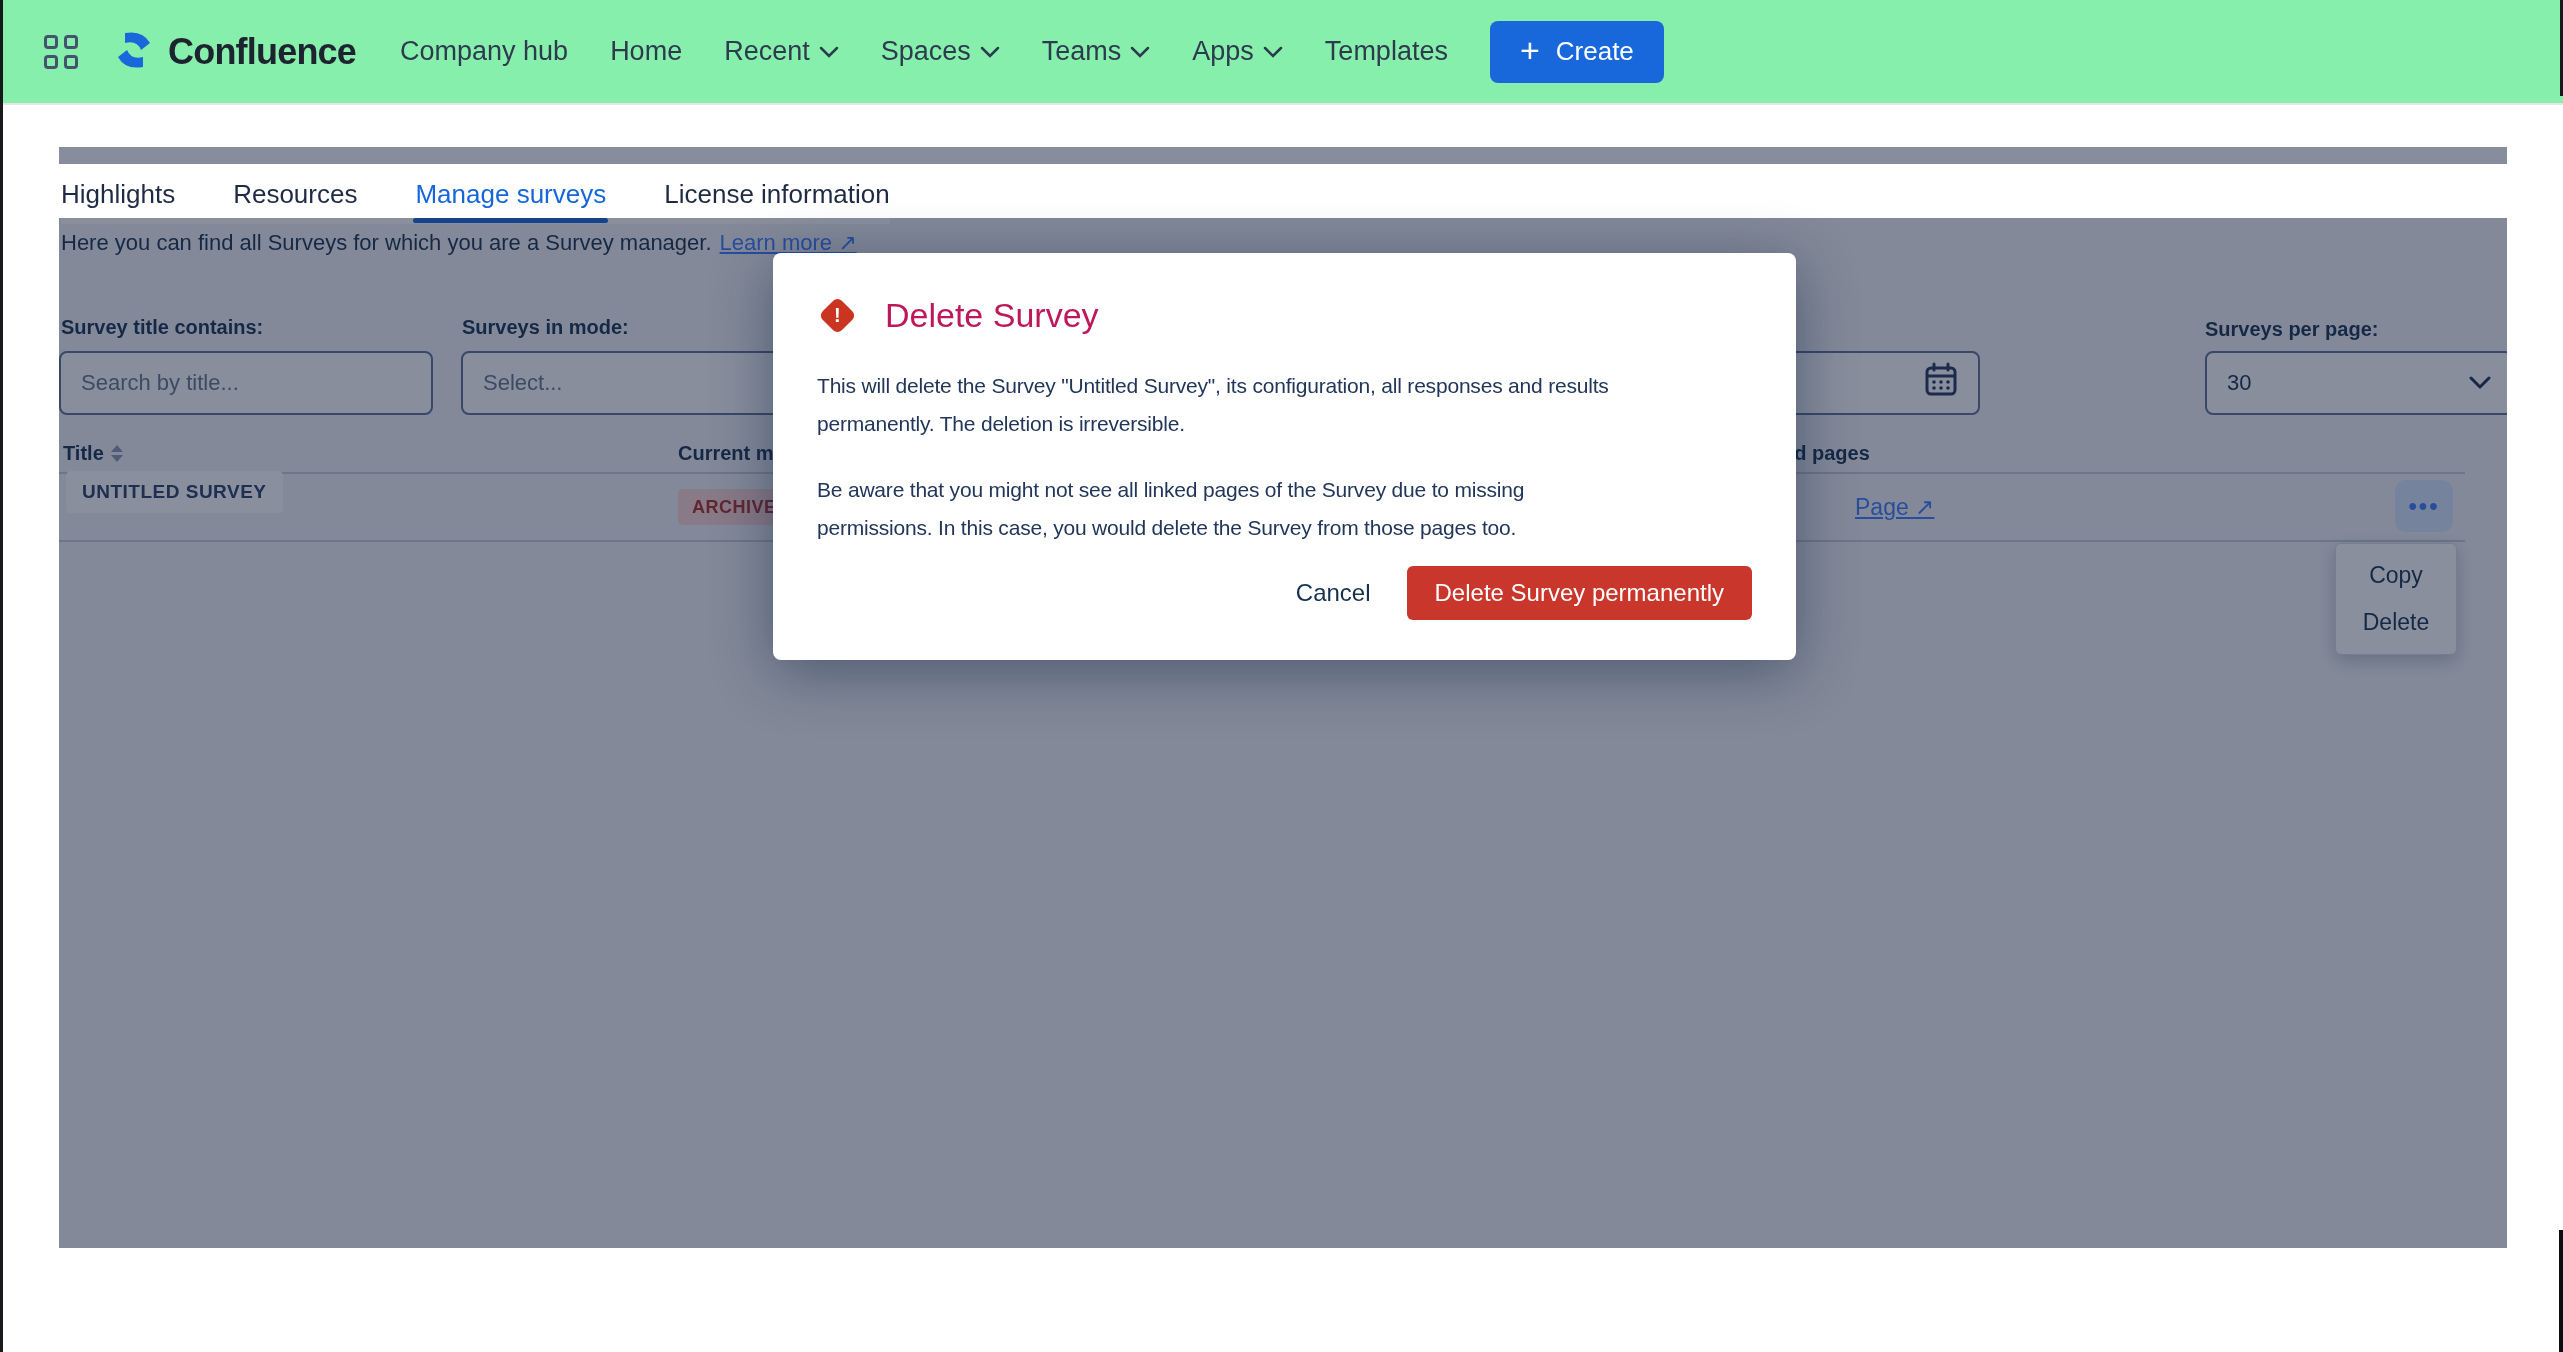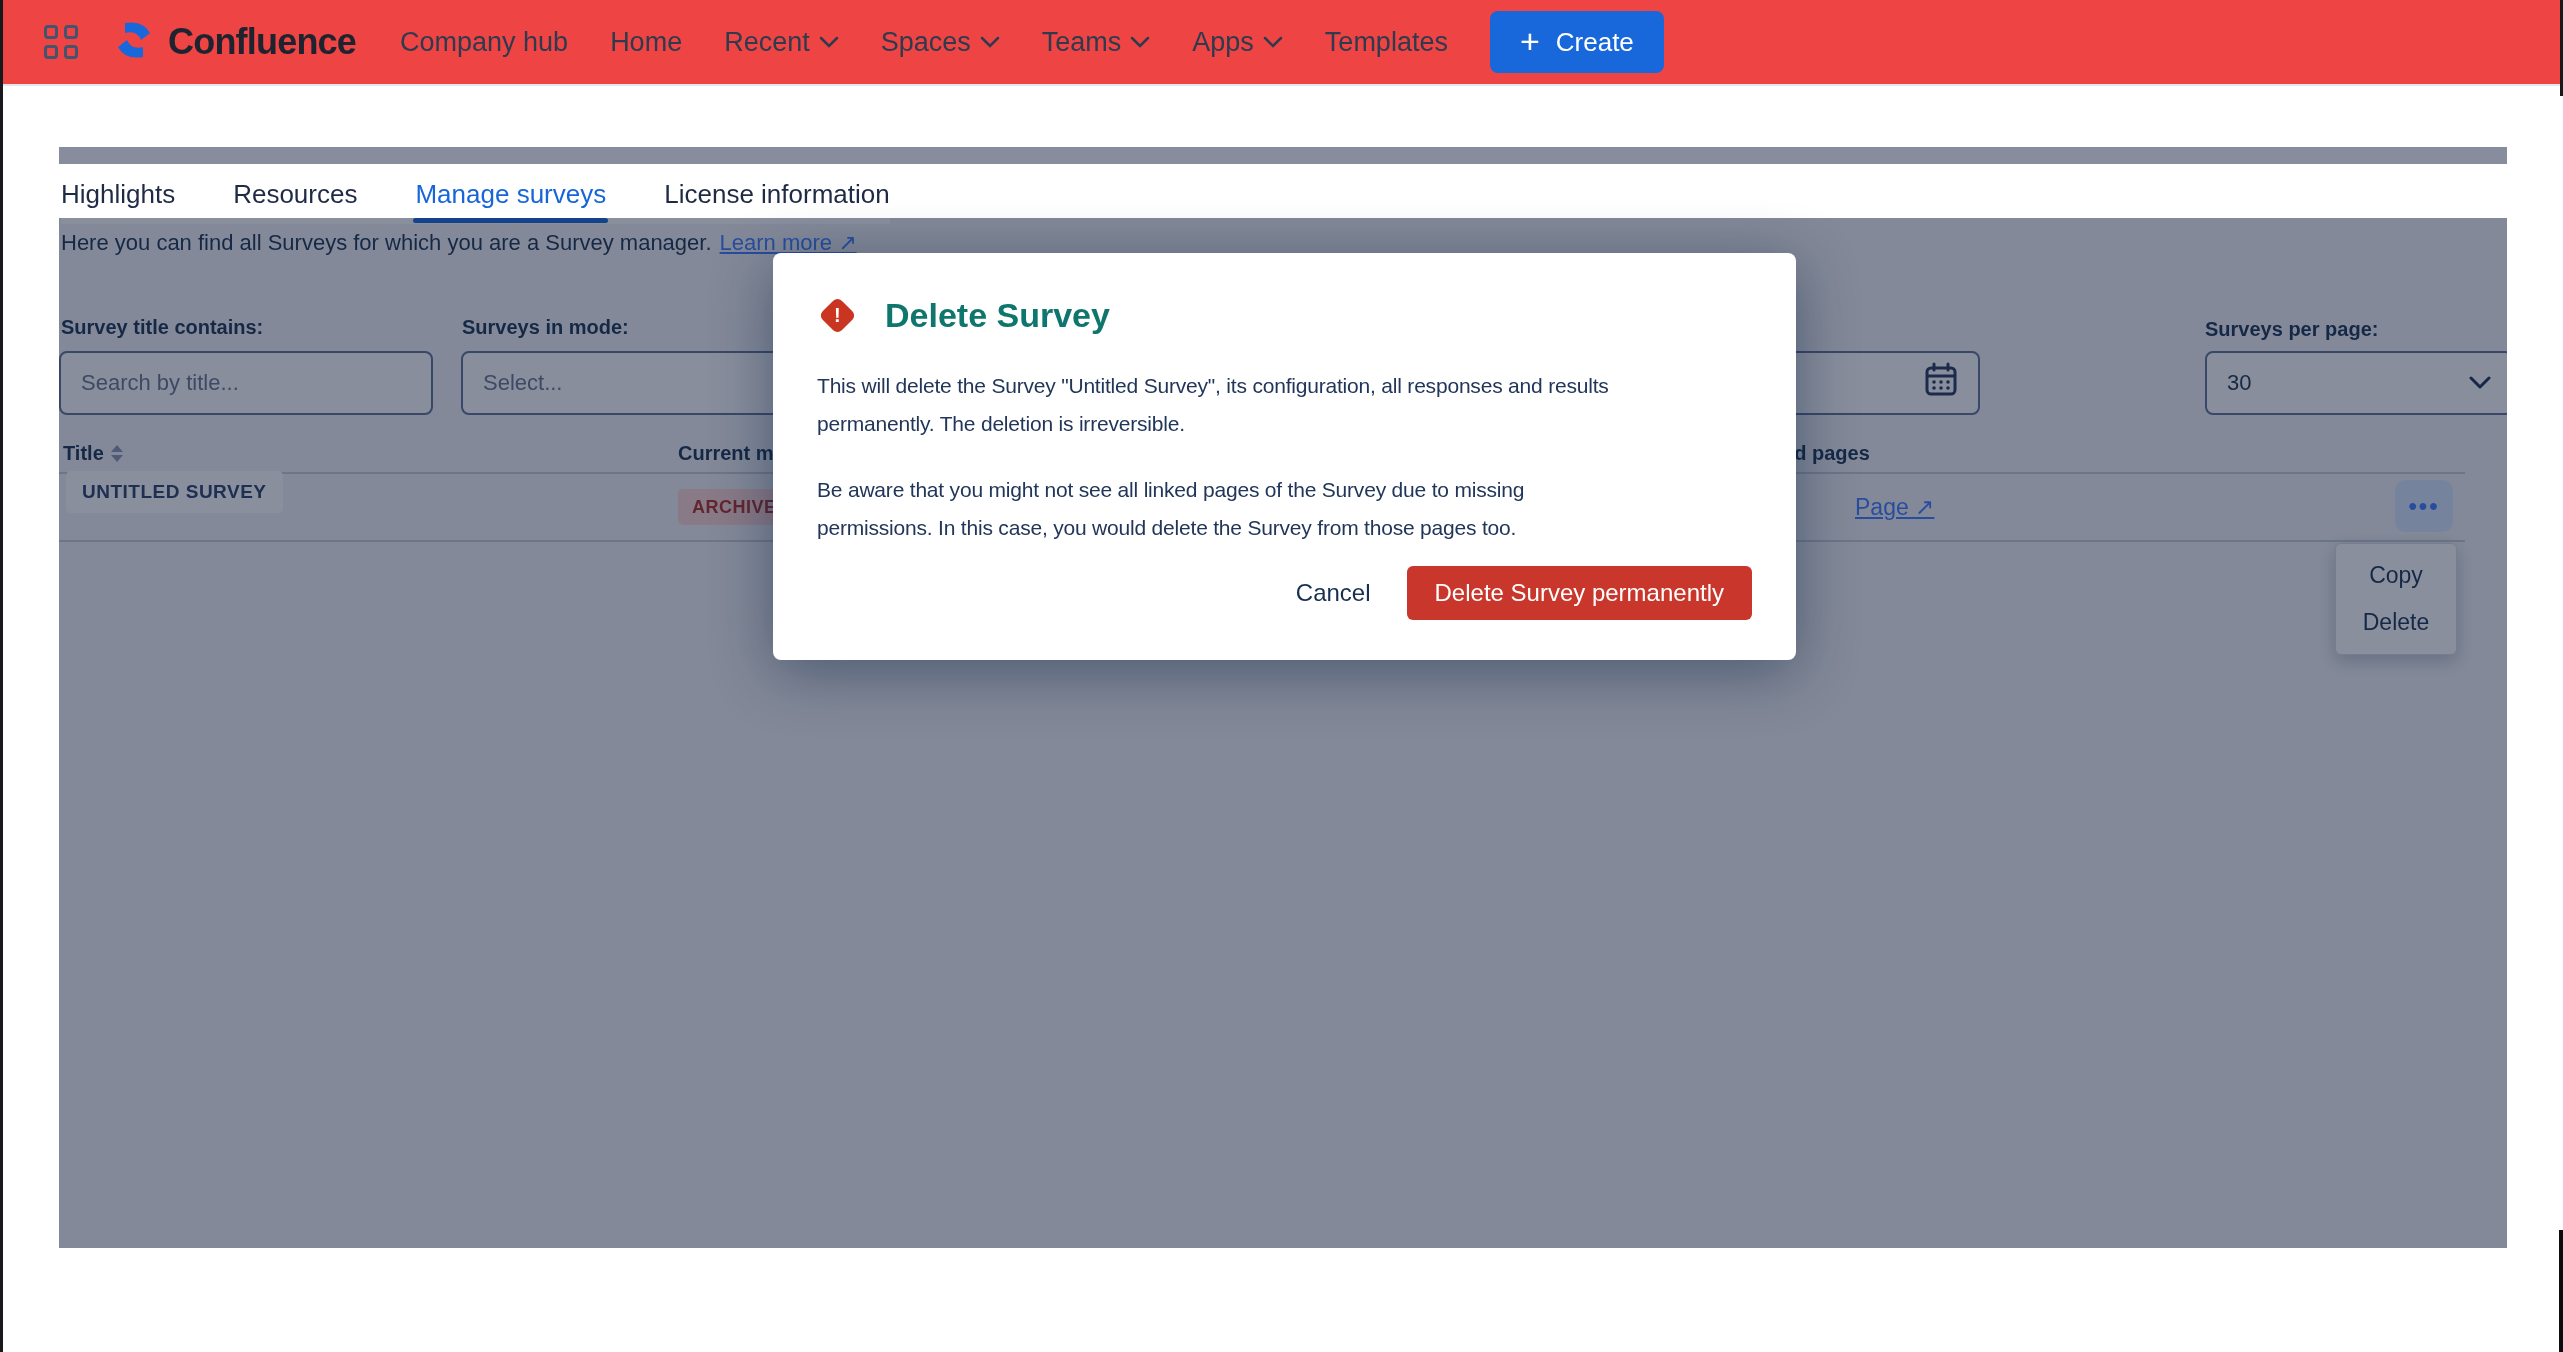--- a/index.html
+++ b/index.html
@@ -5,21 +5,21 @@
   * { box-sizing: border-box; margin: 0; padding: 0; }
   body { margin: 0; font-family: "Liberation Sans", "DejaVu Sans", sans-serif; background: #fff; }
   .screen { position: relative; width: 2563px; height: 1352px; background: #fff; overflow: hidden; }
 
   
   .edge-l  { position:absolute; left:0; top:0; width:3px; height:100%; background:#17191d; z-index:20; }
   .edge-rt { position:absolute; right:0; top:0; width:3px; height:96px; background:#17191d; z-index:20; }
   .edge-rb { position:absolute; right:0; top:1230px; width:4px; height:122px; background:#0b0d10; z-index:20; }
 
   
-  .navbar { position:absolute; left:0; top:0; width:100%; height:86px; background:#ef4444;
+  .navbar { position:absolute; left:0; top:0; width:100%; height:105px; background:#86efac;
             border-bottom:2px solid #E4E6EB; display:flex; align-items:center; padding-left:44px; z-index:3; }
   .grid-icon { display:grid; grid-template-columns:14px 14px; grid-gap:6px; margin-right:34px; }
   .grid-icon i { width:14px; height:14px; border:3px solid #44546F; border-radius:4px; }
   .logo { display:flex; align-items:center; gap:12px; margin-right:44px; }
   .logo-text { font-size:36px; font-weight:700; color:#1E2330; letter-spacing:-0.8px; }
   .nav-item { font-size:27px; color:#2E3B4E; margin-right:42px; display:flex; align-items:center; gap:9px; cursor:pointer; white-space:nowrap; }
   .caret svg { display:block; }
   .create-btn { height:62px; padding:0 30px; background:#1868DB; color:#fff; border-radius:8px;
                 display:flex; align-items:center; gap:16px; font-size:26px; cursor:pointer; }
   .plus { font-size:34px; font-weight:400; line-height:1; margin-top:-3px; }
@@ -91,21 +91,21 @@
   .overlay { position:absolute; left:59px; top:218px; width:2448px; height:1030px; background:rgba(20,32,60,0.5); z-index:4; }
 
   
   .modal { position:absolute; left:773px; top:253px; width:1023px; height:407px; background:#fff; border-radius:8px;
            box-shadow:0 12px 60px rgba(9,30,66,0.45); padding:42px 44px; z-index:10; }
   .modal-head { display:flex; align-items:center; gap:28px; }
   .warn { width:40px; height:40px; display:flex; align-items:center; justify-content:center; }
   .warn i { width:27px; height:27px; background:#CA3521; border-radius:6px; transform:rotate(45deg);
             display:flex; align-items:center; justify-content:center; }
   .warn i em { transform:rotate(-45deg); color:#fff; font-weight:bold; font-style:normal; font-size:20px; }
-  .modal-title { font-size:34px; font-weight:700; color:#0f766e; }
+  .modal-title { font-size:34px; font-weight:400; color:#be185d; }
   .modal p { white-space:pre-line; font-size:21px; line-height:38px; color:#22365A; letter-spacing:-0.2px; }
   .p1 { margin-top:32px; }
   .p2 { margin-top:28px; }
   .modal-foot { position:absolute; right:44px; bottom:40px; display:flex; align-items:center; gap:36px; }
   .cancel-btn { font-size:24px; color:#17304F; font-weight:500; cursor:pointer; background:none; border:none; font-family:inherit; }
   .confirm-btn { height:54px; padding:0 28px; background:#C9372C; color:#fff; border-radius:6px; font-size:24px;
                  font-weight:500; display:flex; align-items:center; border:none; cursor:pointer; font-family:inherit; }
 </style>
 </head>
 <body>

